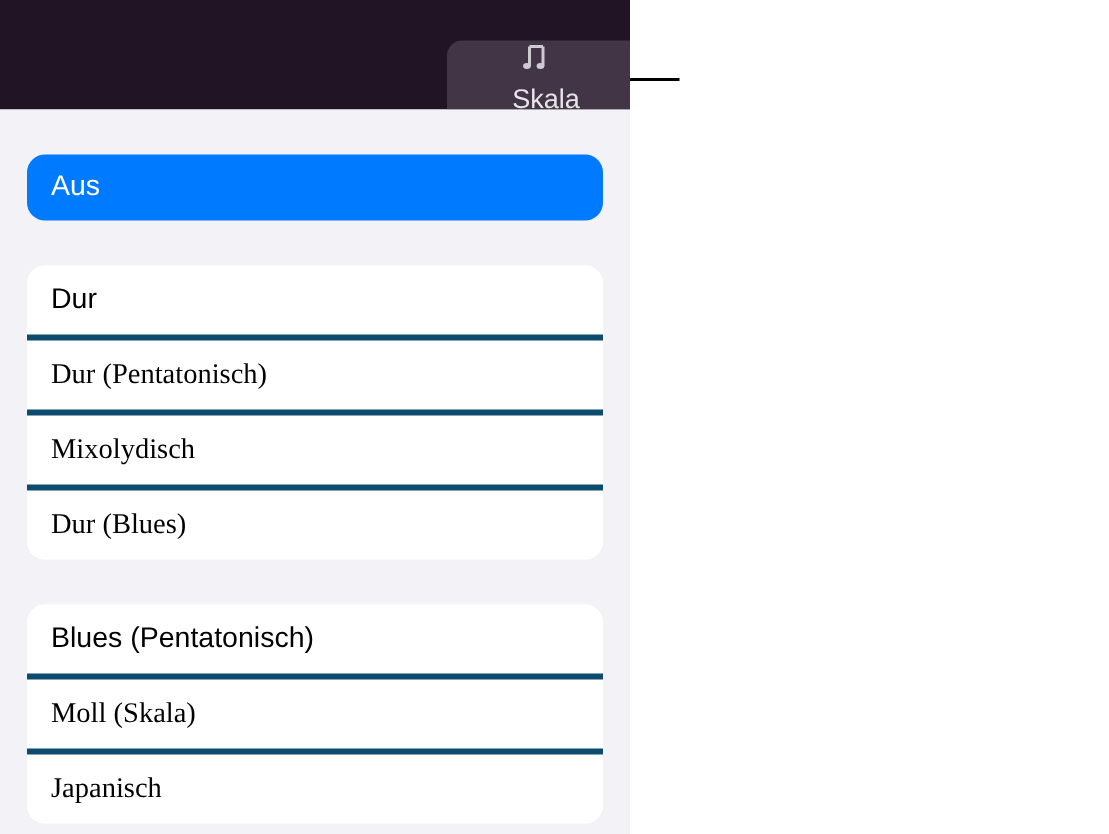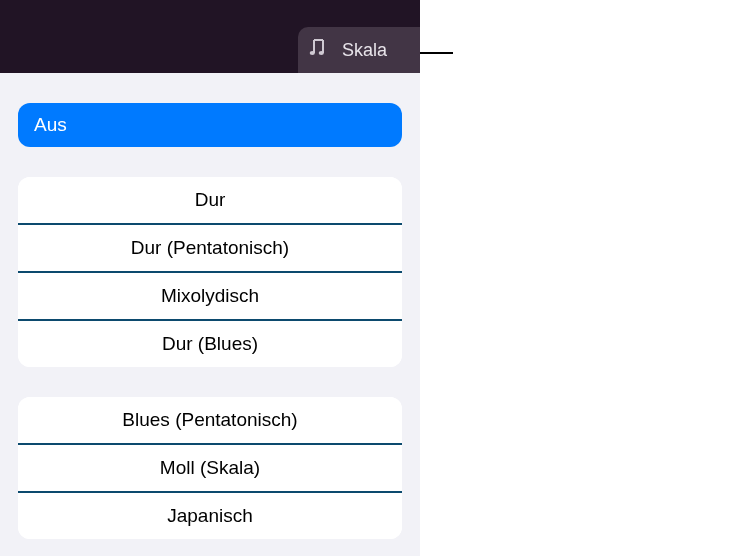--- a/index.html
+++ b/index.html
@@ -26,20 +26,21 @@
       bottom: 0;
       height: 46px;
       width: 122px;
       background: #423545;
       border-top-left-radius: 10px;
       display: flex;
       align-items: center;
       padding-left: 10px;
       color: #e8e4ea;
       font-size: 18px;
+      flex-direction: column;
     }
     .skala-tab svg {
       margin-right: 10px;
       flex-shrink: 0;
     }
     .callout-line {
       position: absolute;
       top: 52px;
       left: 420px;
       width: 33px;
@@ -61,30 +62,30 @@
       border-radius: 12px;
       padding: 11px 16px;
       font-size: 19px;
       font-weight: 400;
     }
     .group {
       margin: 30px 18px 0 18px;
       background: #ffffff;
       border-radius: 12px;
       overflow: hidden;
-      text-align: center;
     }
     .list-item {
       padding: 12px 16px;
       font-size: 19px;
       color: #000000;
       background: #ffffff;
     }
     .list-item + .list-item {
-      border-top: 2px solid #0c4a6e;
+      border-top: 4px solid #0c4a6e;
+      font-family: Liberation Serif, serif;
     }
   </style>
 </head>
 <body>
 
 <div class="top-bar">
   <div class="skala-tab">
     <span>
       <svg width="24" height="24" viewBox="0 0 24 24">
         <g fill="#cfc9d2">

